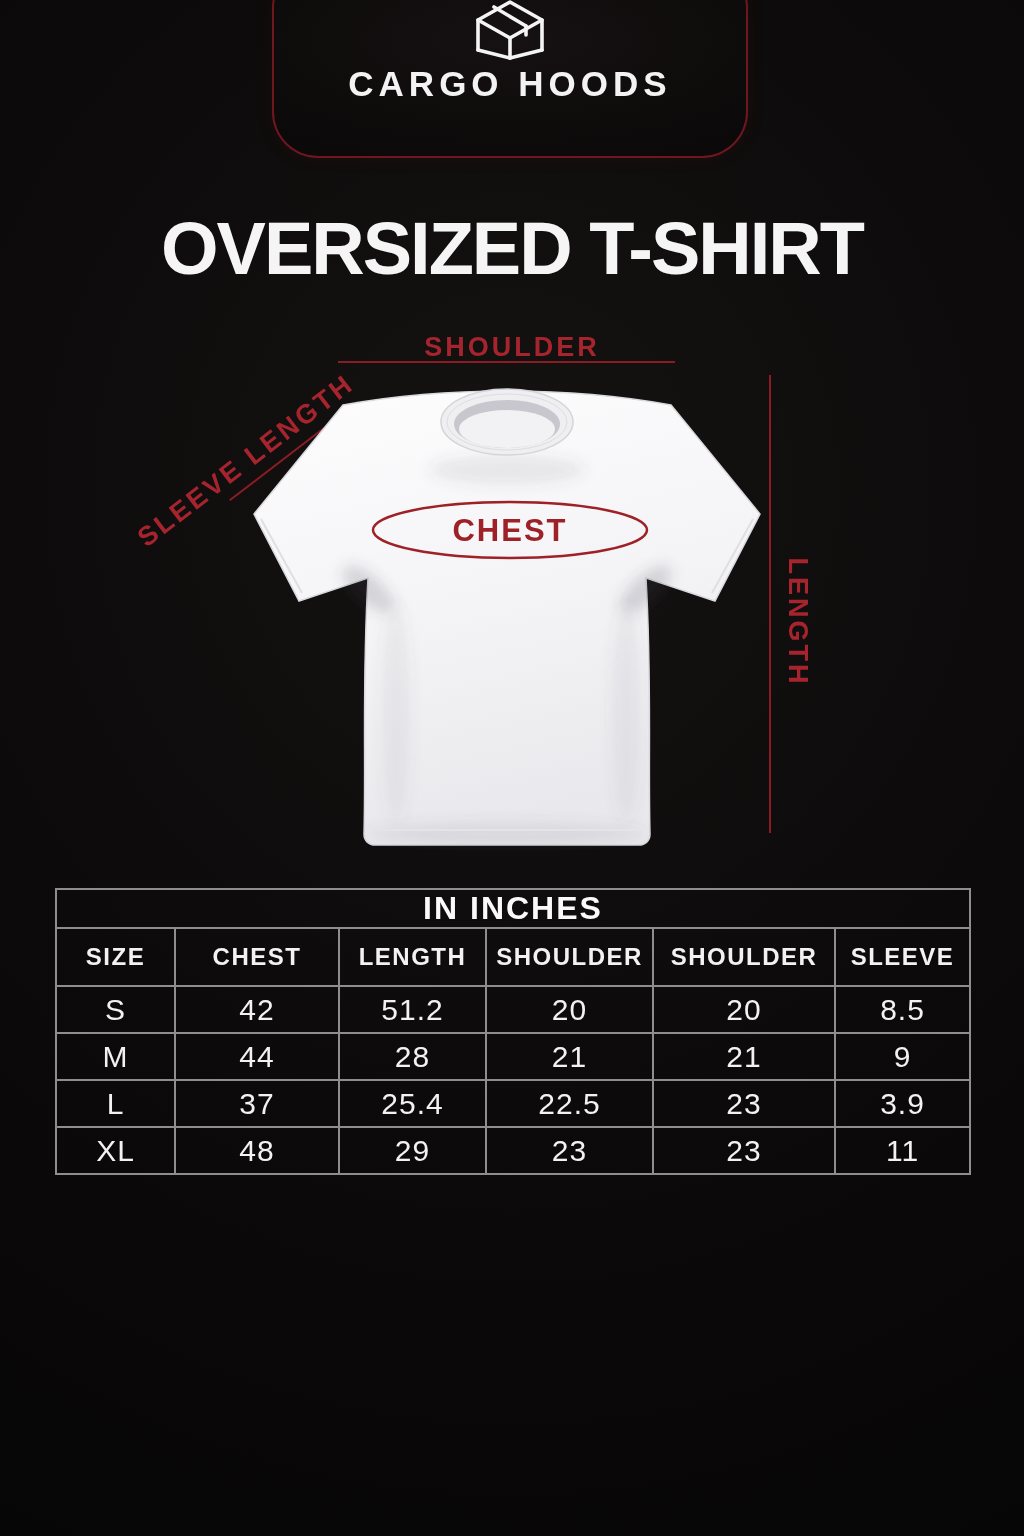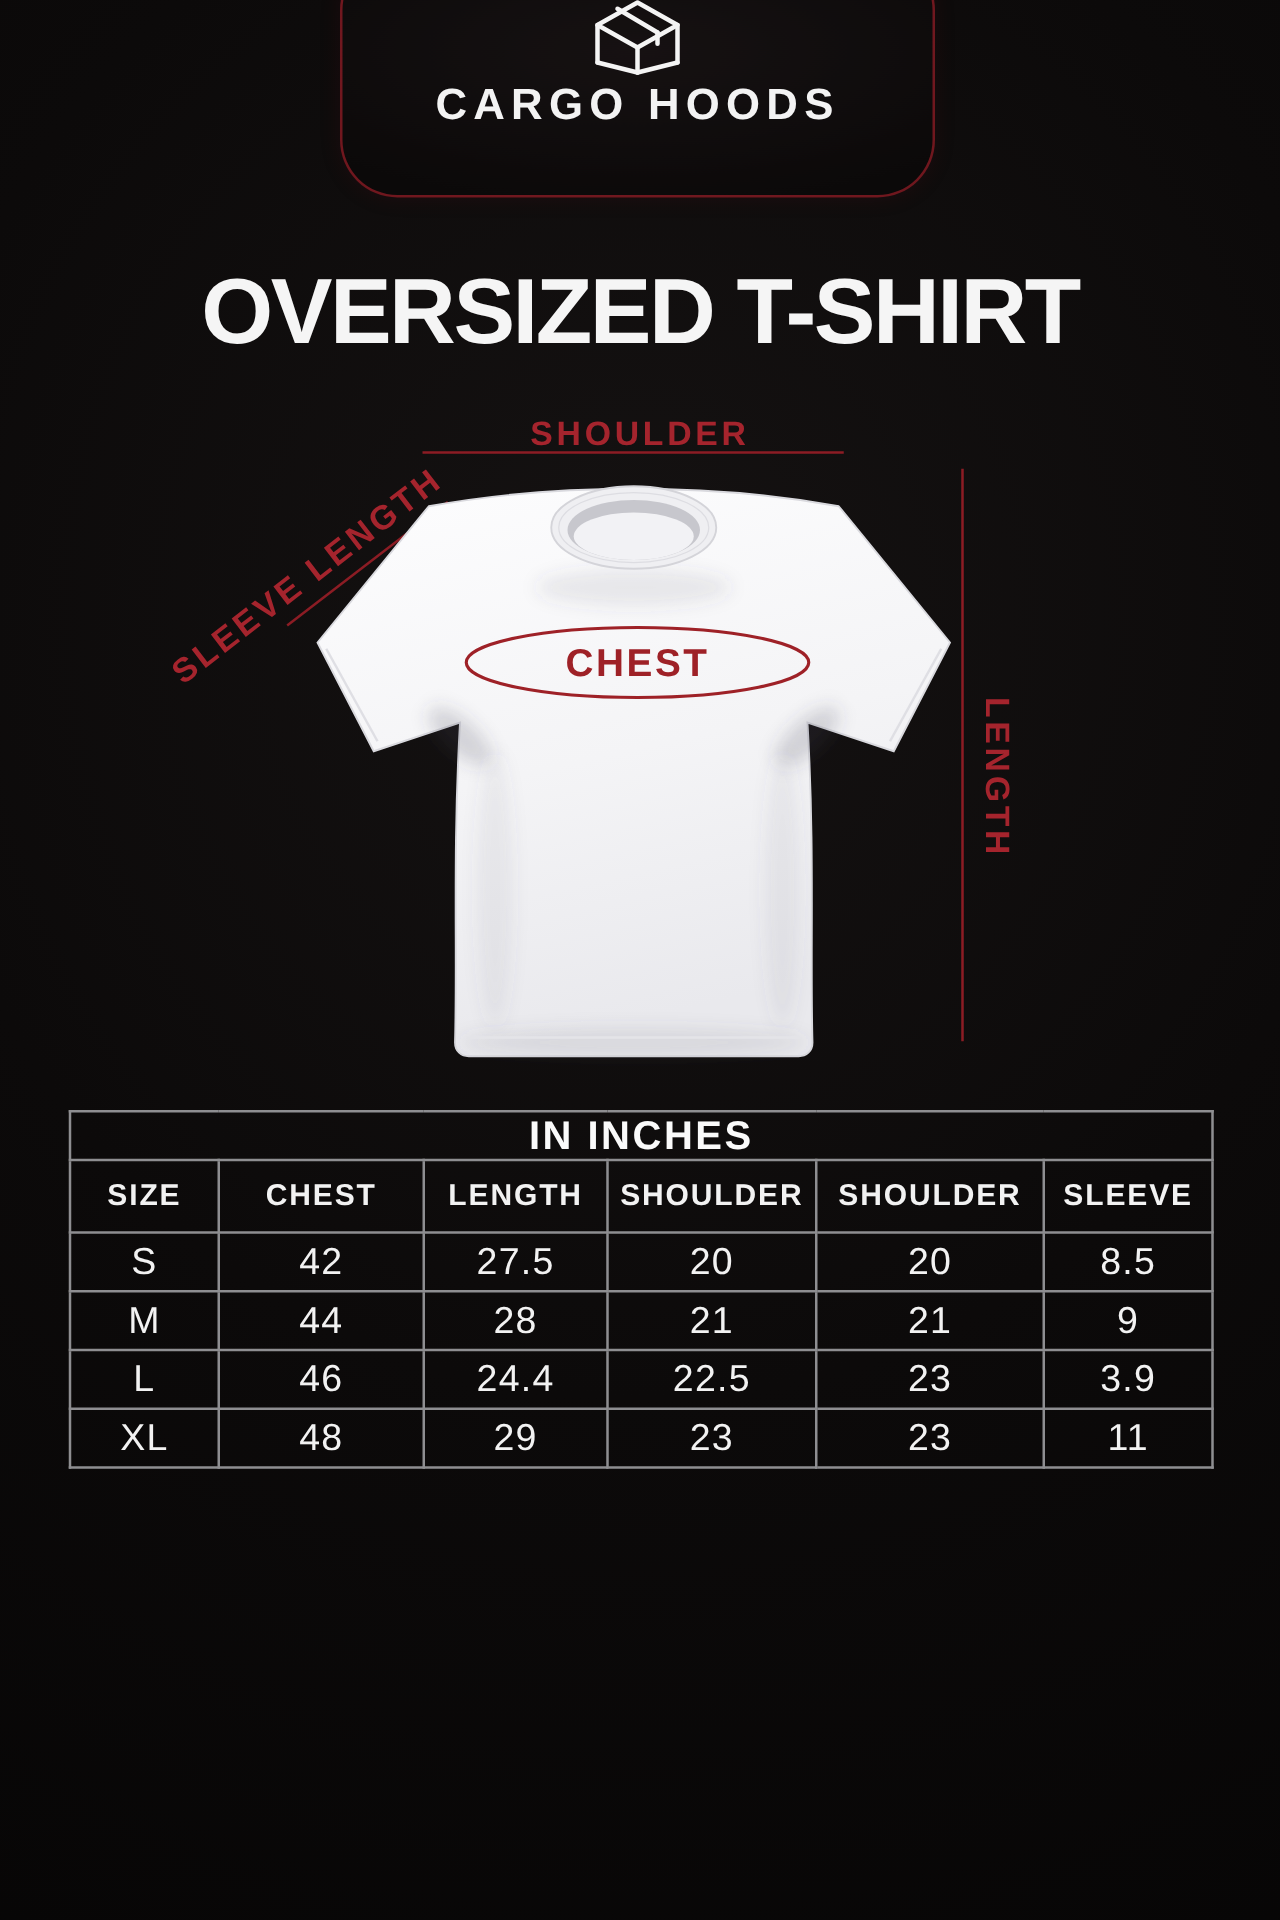--- a/index.html
+++ b/index.html
@@ -218,37 +218,37 @@
           <th class="col-header-cell">SIZE</th>
           <th class="col-header-cell">CHEST</th>
           <th class="col-header-cell">LENGTH</th>
           <th class="col-header-cell">SHOULDER</th>
           <th class="col-header-cell">SHOULDER</th>
           <th class="col-header-cell">SLEEVE</th>
         </tr>
         <tr>
           <td class="data-cell">S</td>
           <td class="data-cell">42</td>
-          <td class="data-cell">27.5</td>
+          <td class="data-cell">51.2</td>
           <td class="data-cell">20</td>
           <td class="data-cell">20</td>
           <td class="data-cell">8.5</td>
         </tr>
         <tr>
           <td class="data-cell">M</td>
           <td class="data-cell">44</td>
           <td class="data-cell">28</td>
           <td class="data-cell">21</td>
           <td class="data-cell">21</td>
           <td class="data-cell">9</td>
         </tr>
         <tr>
           <td class="data-cell">L</td>
-          <td class="data-cell">46</td>
-          <td class="data-cell">24.4</td>
+          <td class="data-cell">37</td>
+          <td class="data-cell">25.4</td>
           <td class="data-cell">22.5</td>
           <td class="data-cell">23</td>
           <td class="data-cell">3.9</td>
         </tr>
         <tr>
           <td class="data-cell">XL</td>
           <td class="data-cell">48</td>
           <td class="data-cell">29</td>
           <td class="data-cell">23</td>
           <td class="data-cell">23</td>

